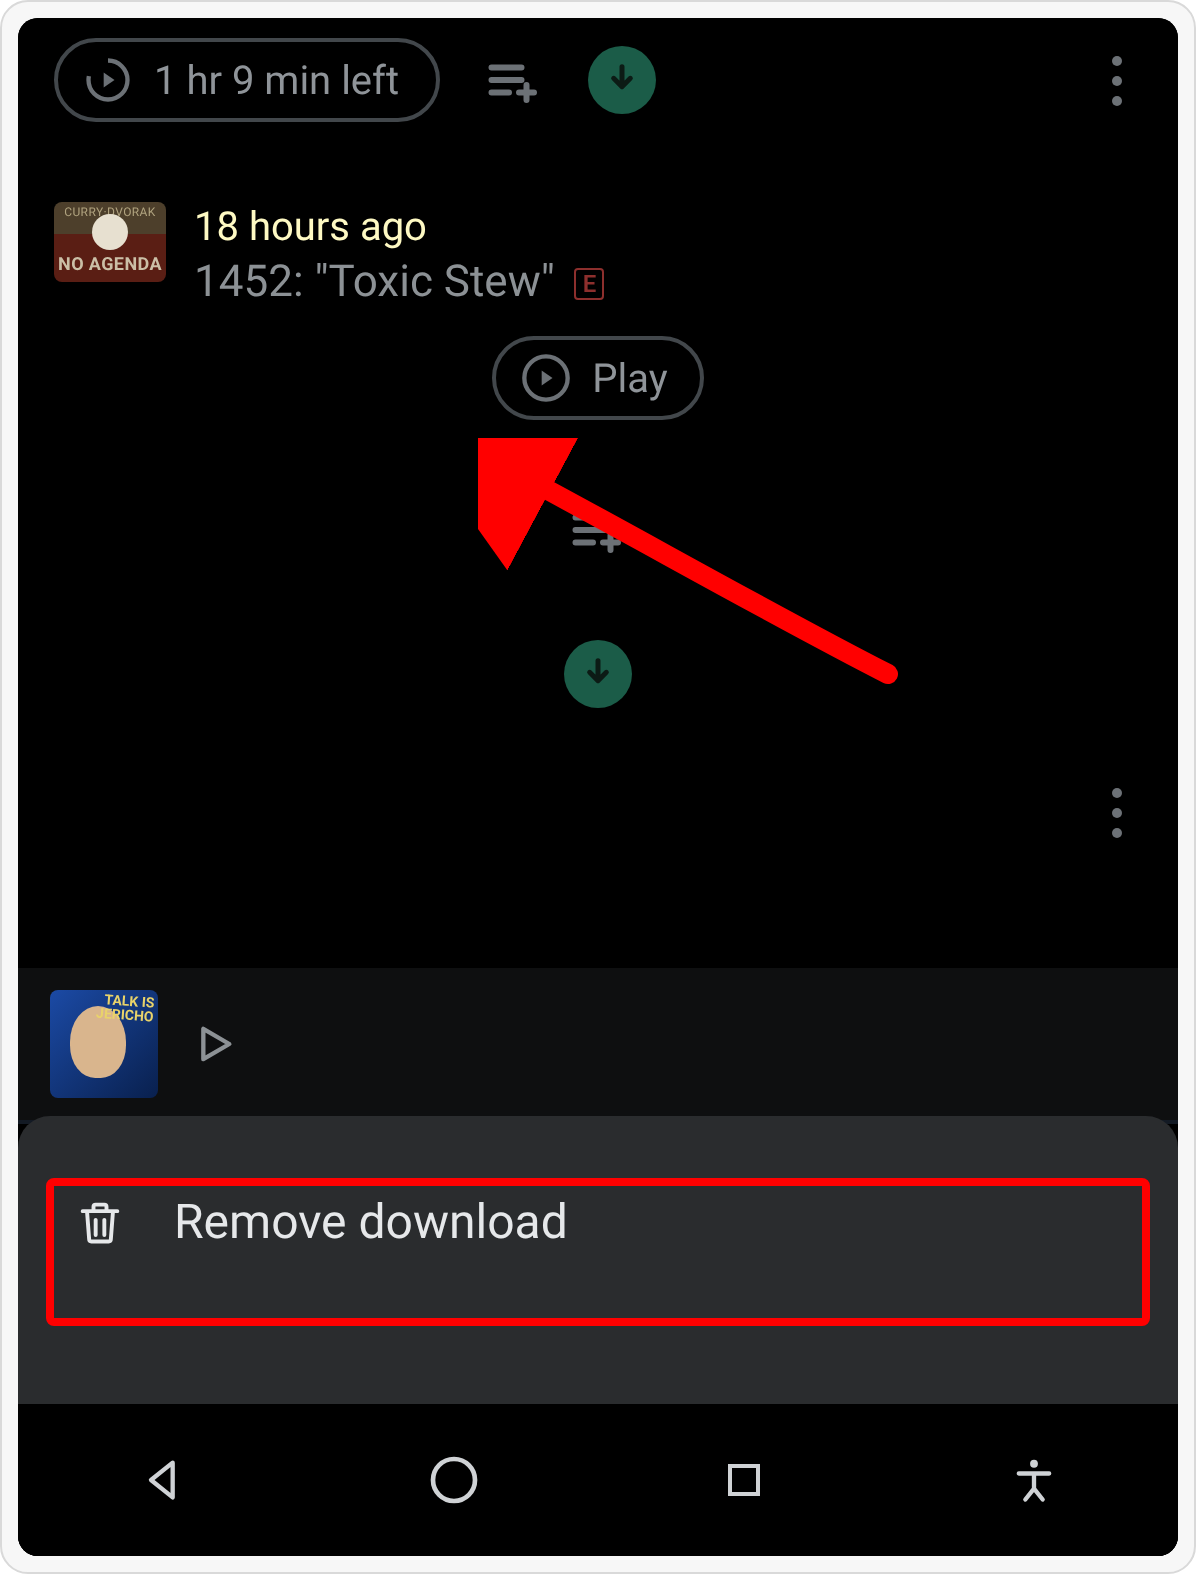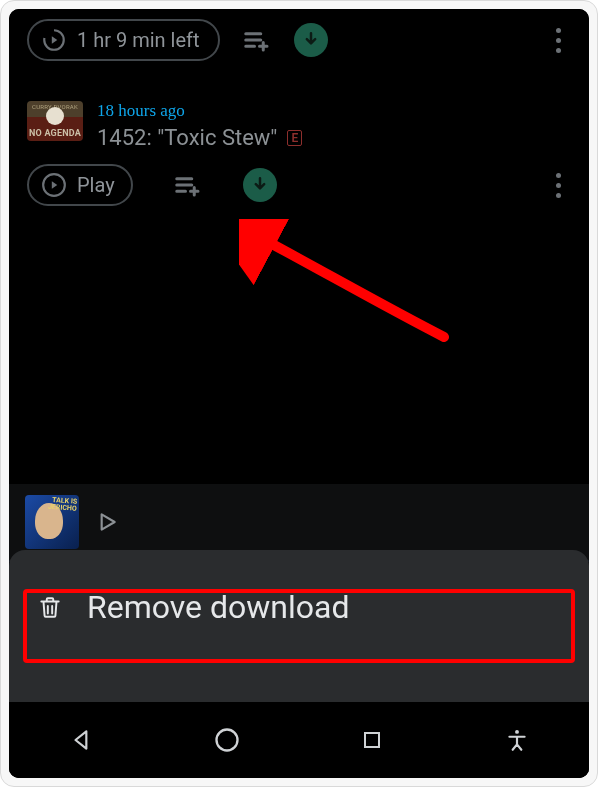--- a/index.html
+++ b/index.html
@@ -22,36 +22,36 @@
   .kebab { margin-left:auto; display:flex; flex-direction:column; gap:5px; padding-right:10px; }
   .kebab span{ width:5px; height:5px; background:#6c7176; border-radius:50%; display:block; }
 
   .episode { display:flex; align-items:flex-start; gap:14px; padding:18px 18px 6px 18px; }
   .thumb { width:56px; height:40px; border-radius:4px; background:linear-gradient(#4d3f2b 0 40%, #5a1e14 40% 100%); position:relative; overflow:hidden; flex:0 0 56px;}
   .thumb .c{position:absolute;top:6px;left:50%;transform:translateX(-50%);width:18px;height:18px;border-radius:50%;background:#e7e0d0;}
   .thumb .txt{position:absolute;bottom:3px;left:0;right:0;text-align:center;color:#cbbfa7;font-size:9px;font-weight:700;letter-spacing:0.2px;}
   .thumb .top{position:absolute;top:2px;left:0;right:0;text-align:center;color:#b0a37f;font-size:6px;letter-spacing:0.2px;}
 
   .ep-meta { display:flex; flex-direction:column; gap:4px; }
-  .ago { color:#0ea5e9; font-size:17px;font-family:Liberation Serif, serif; }
+  .ago { color:#fef9c3; font-size:20px; }
   .title-line { display:flex; align-items:center; gap:10px; }
   .ep-title { color:#8c9195; font-size:22px; }
   .explicit { border:1.5px solid #8d2f2d; color:#8d2f2d; font-size:12px; padding:0 3px; line-height:14px; border-radius:2px; font-weight:600;}
 
-  .row-actions2 { display:flex; align-items:center; gap:40px; padding:8px 18px 10px 18px; }
+  .row-actions2 { display:flex; align-items:center; gap:40px; padding:8px 18px 10px 18px;flex-direction:column; }
 
   .mini-player { position:absolute; left:0; right:0; bottom:216px; height:78px; background:#0e0f10; display:flex; align-items:center; gap:14px; padding:0 16px; border-bottom:2px solid #131a24;}
   .mini-thumb { width:54px; height:54px; border-radius:4px; background:linear-gradient(135deg,#1b4aa5,#09204e); position:relative; flex:0 0 54px; overflow:hidden;}
   .mini-thumb .face{position:absolute; top:8px; left:10px; width:28px;height:36px;border-radius:50% 50% 45% 45%; background:#d9b58d;}
   .mini-thumb .lab{position:absolute;right:2px;top:2px;font-size:7px;color:#e9d36a;transform:rotate(4deg);font-weight:700;line-height:7px;text-align:right;}
   .mini-title { color:#8c9195; font-size:20px; flex:1; white-space:nowrap; overflow:hidden; text-overflow:ellipsis;}
   .mini-play { color:#8c9195; }
 
   .sheet { position:absolute; left:0; right:0; bottom:76px; background:#2a2c2e; border-top-left-radius:16px; border-top-right-radius:16px; padding:22px 8px 60px 8px; }
-  .sheet-row { display:flex; align-items:center; gap:24px; padding:16px 20px; color:#e6e8ea; font-size:32px;}
+  .sheet-row { display:flex; align-items:center; gap:24px; padding:16px 20px; color:#e6e8ea; font-size:24px;}
   .highlight { position:absolute; border:4px solid #ff0000; border-radius:4px; pointer-events:none; }
 
   .navbar { position:absolute; left:0; right:0; bottom:0; height:76px; background:#000; display:flex; align-items:center; justify-content:space-around; }
   .navbtn { color:#cfd2d5; display:flex; align-items:center; justify-content:center; width:48px; height:48px;}
 
   
   .arrow { position:absolute; pointer-events:none; }
 
   svg{display:block;}
 </style>

